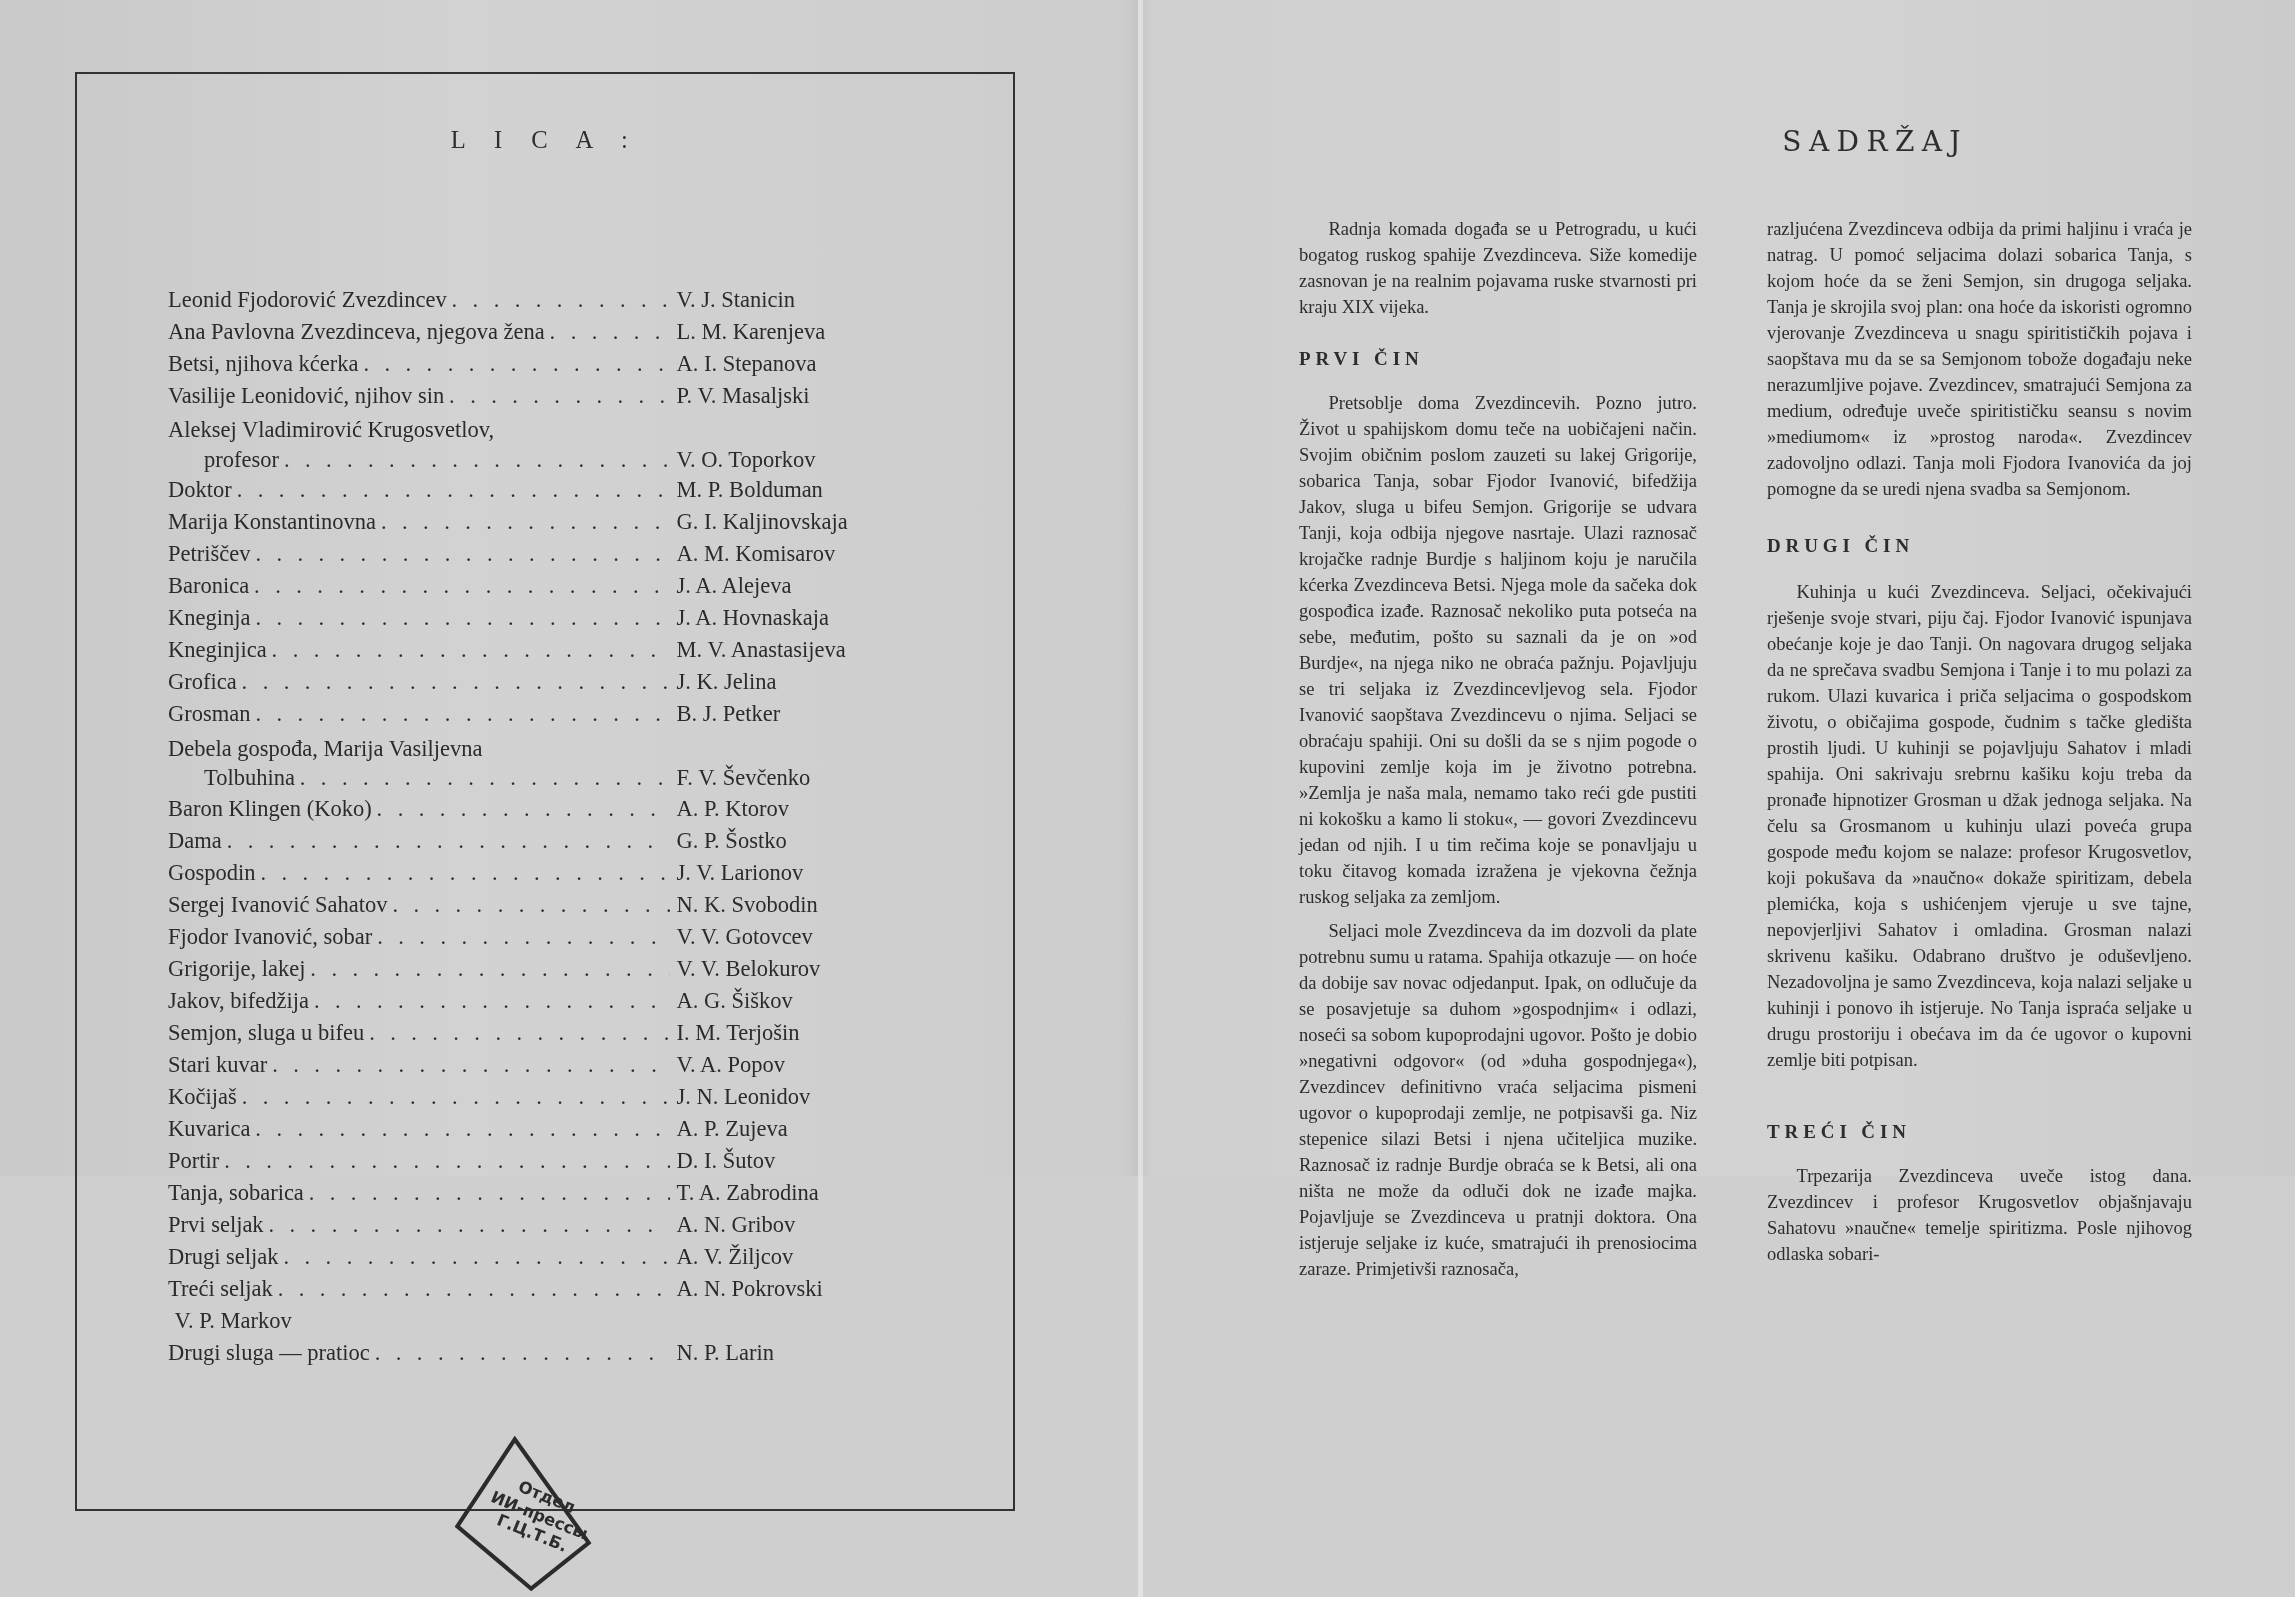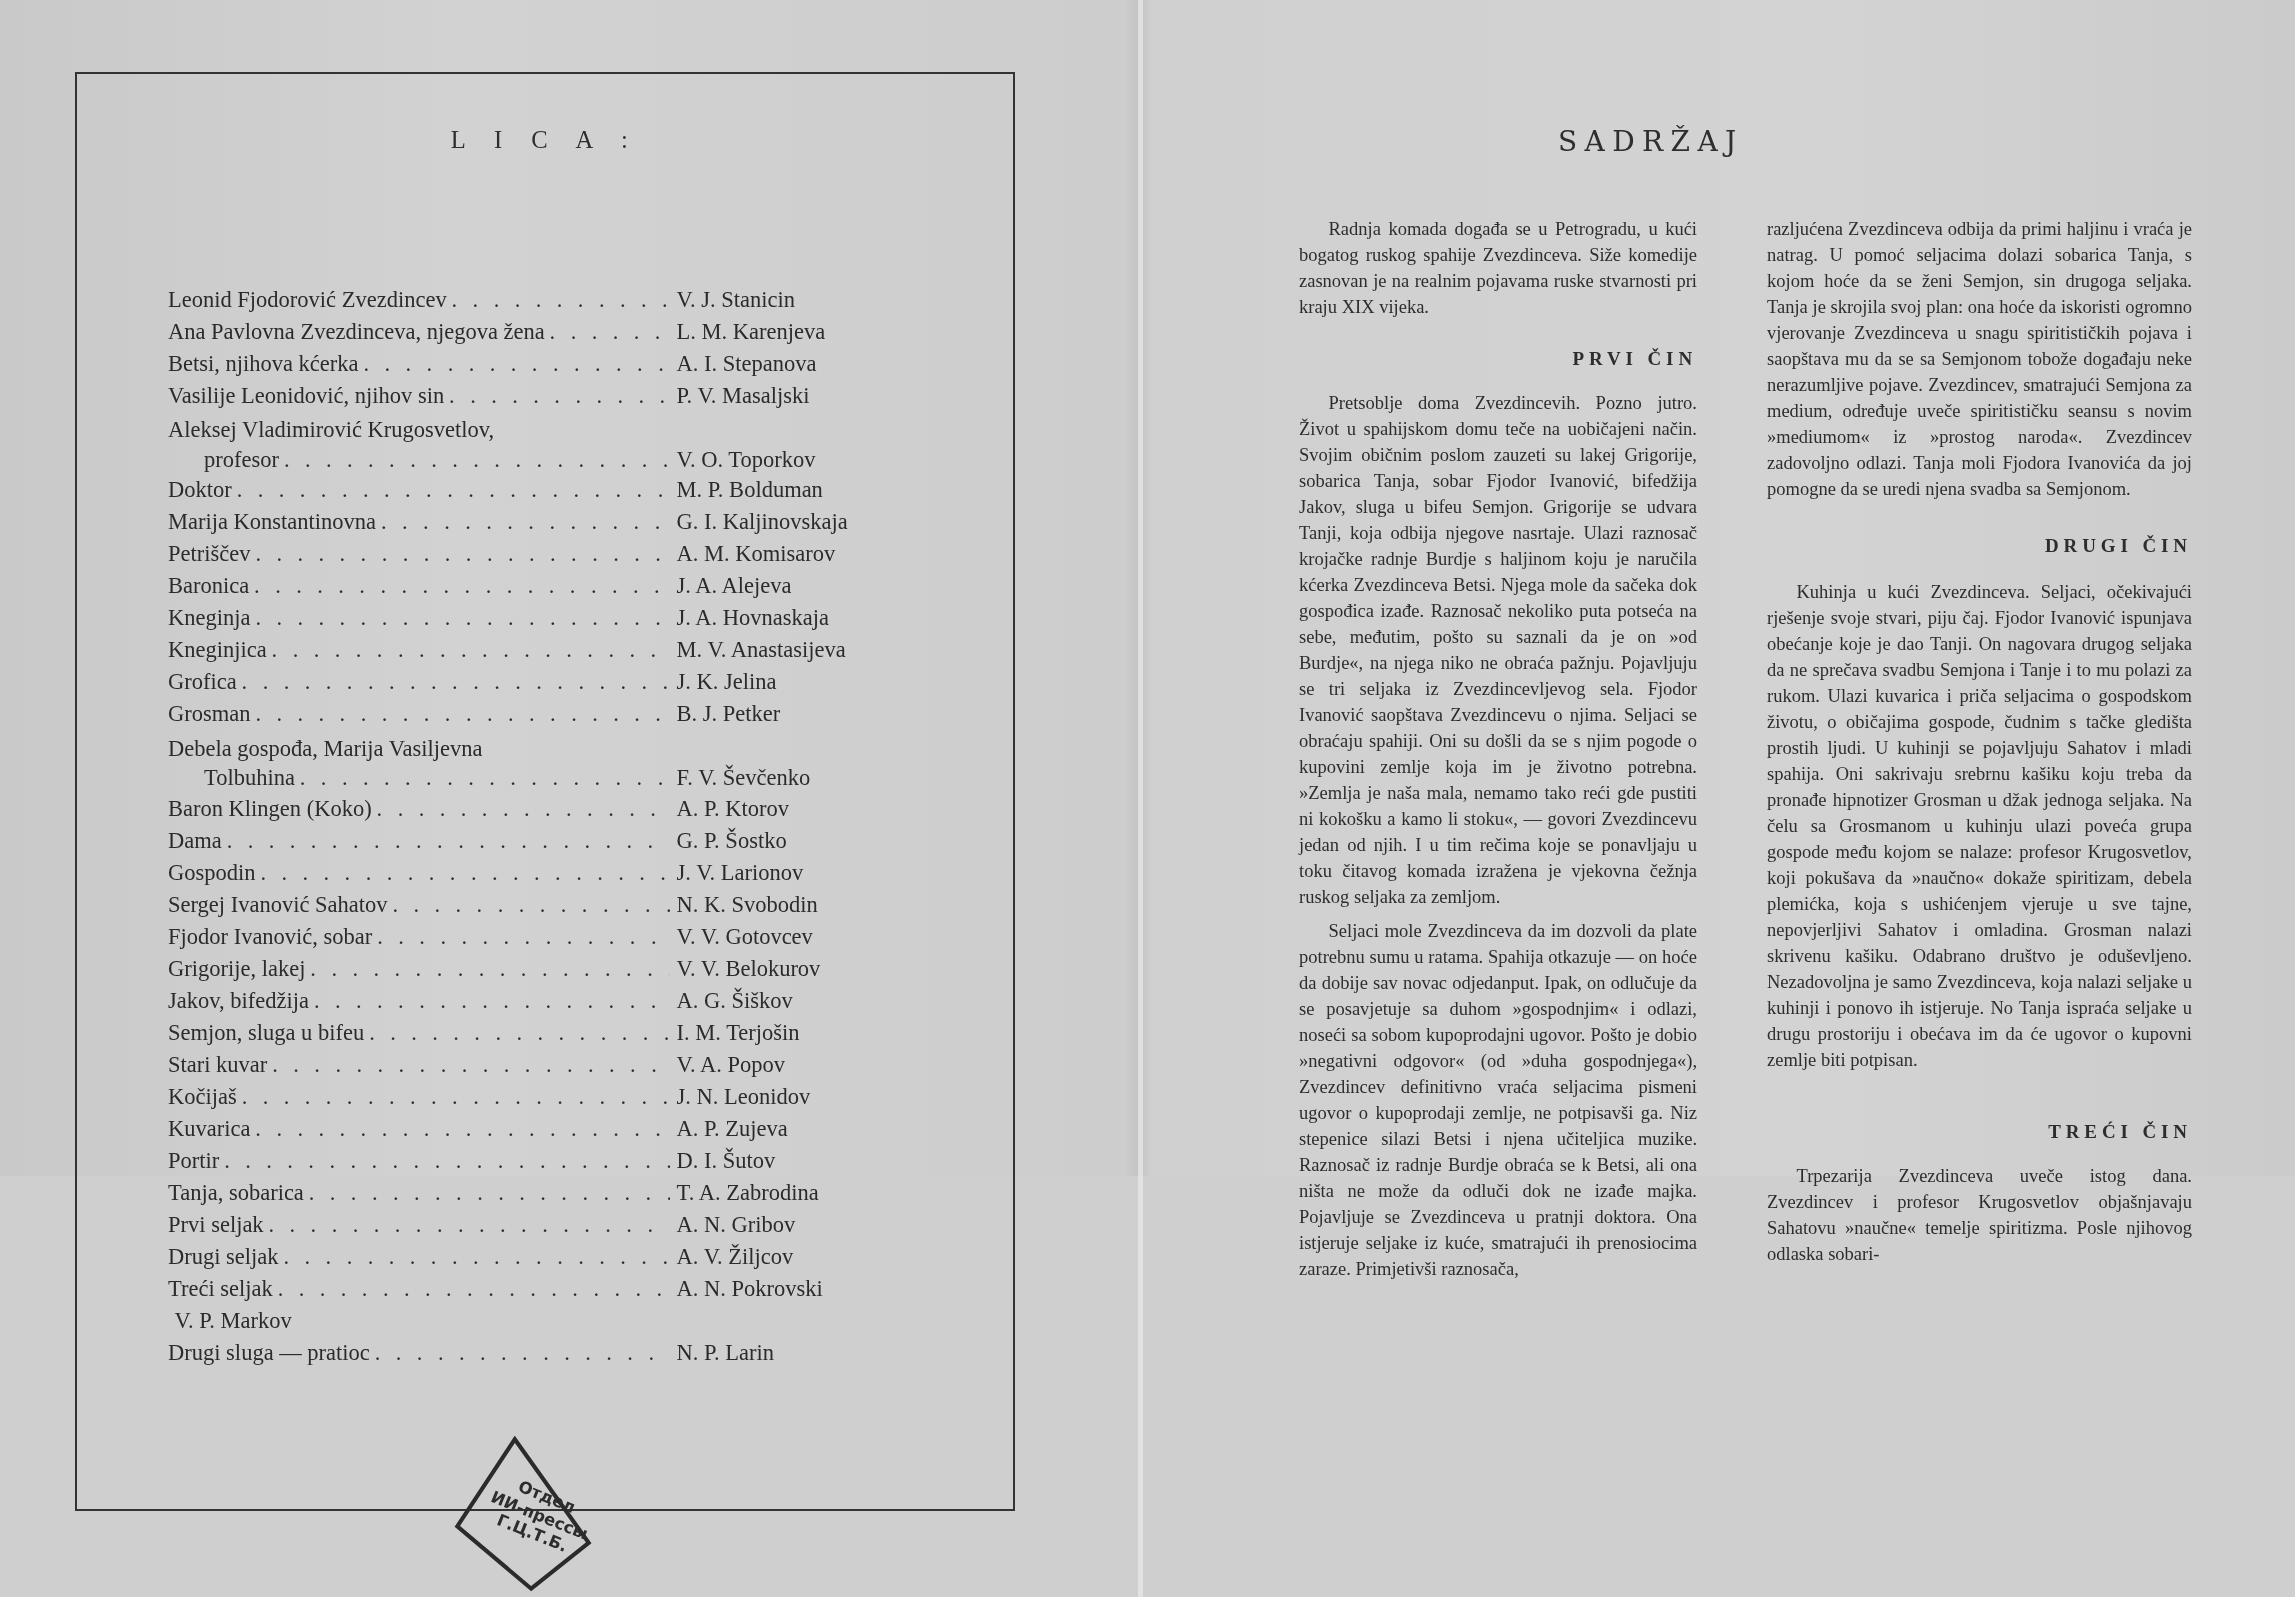--- a/index.html
+++ b/index.html
@@ -54,35 +54,35 @@
   }
   .stamp-text {
     position: absolute; left: 488px; top: 1486px; transform: rotate(22deg);
     font-family: "DejaVu Sans", sans-serif; font-weight: bold;
     font-size: 16.4px; line-height: 19.7px; color: #2d2d2d; text-align: center;
   }
 
   
   .sadrzaj {
     position: absolute; left: 1558px; top: 125px; width: 410px;
-    text-align: left; font-family: "DejaVu Serif", serif;
+    text-align: right; font-family: "DejaVu Serif", serif;
     font-size: 28px; letter-spacing: 7.4px; color: #2e2e2e;
   }
   .col {
     position: absolute; font-family: Liberation Serif, serif;
     font-size: 18.5px; line-height: 26px; color: #2d2d2d;
     text-align: justify;
     margin-top: 29px;
   }
   .col p { margin: 0; text-indent: 29.5px; }
   .col p.noindent { text-indent: 0; }
   .col-left { left: 1299px; top: 187px; width: 398px; }
   .col-right { left: 1767px; top: 187px; width: 425px; }
   .act-title {
-    text-align: right; letter-spacing: 4.9px; font-size: 19px;
+    text-align: left; letter-spacing: 4.9px; font-size: 19px;
     text-indent: 0; margin: 0;
   }
   .col-left .act-title.a1 { margin-top: 26px; margin-bottom: 18px; }
   .col-left p.gap { margin-top: 8.2px; }
   .col-right .act-title.a2 { margin-top: 31px; margin-bottom: 19.7px; }
   .col-right .act-title.a3 { margin-top: 46px; margin-bottom: 18px; }
 </style>
 </head>
 <body>
 

